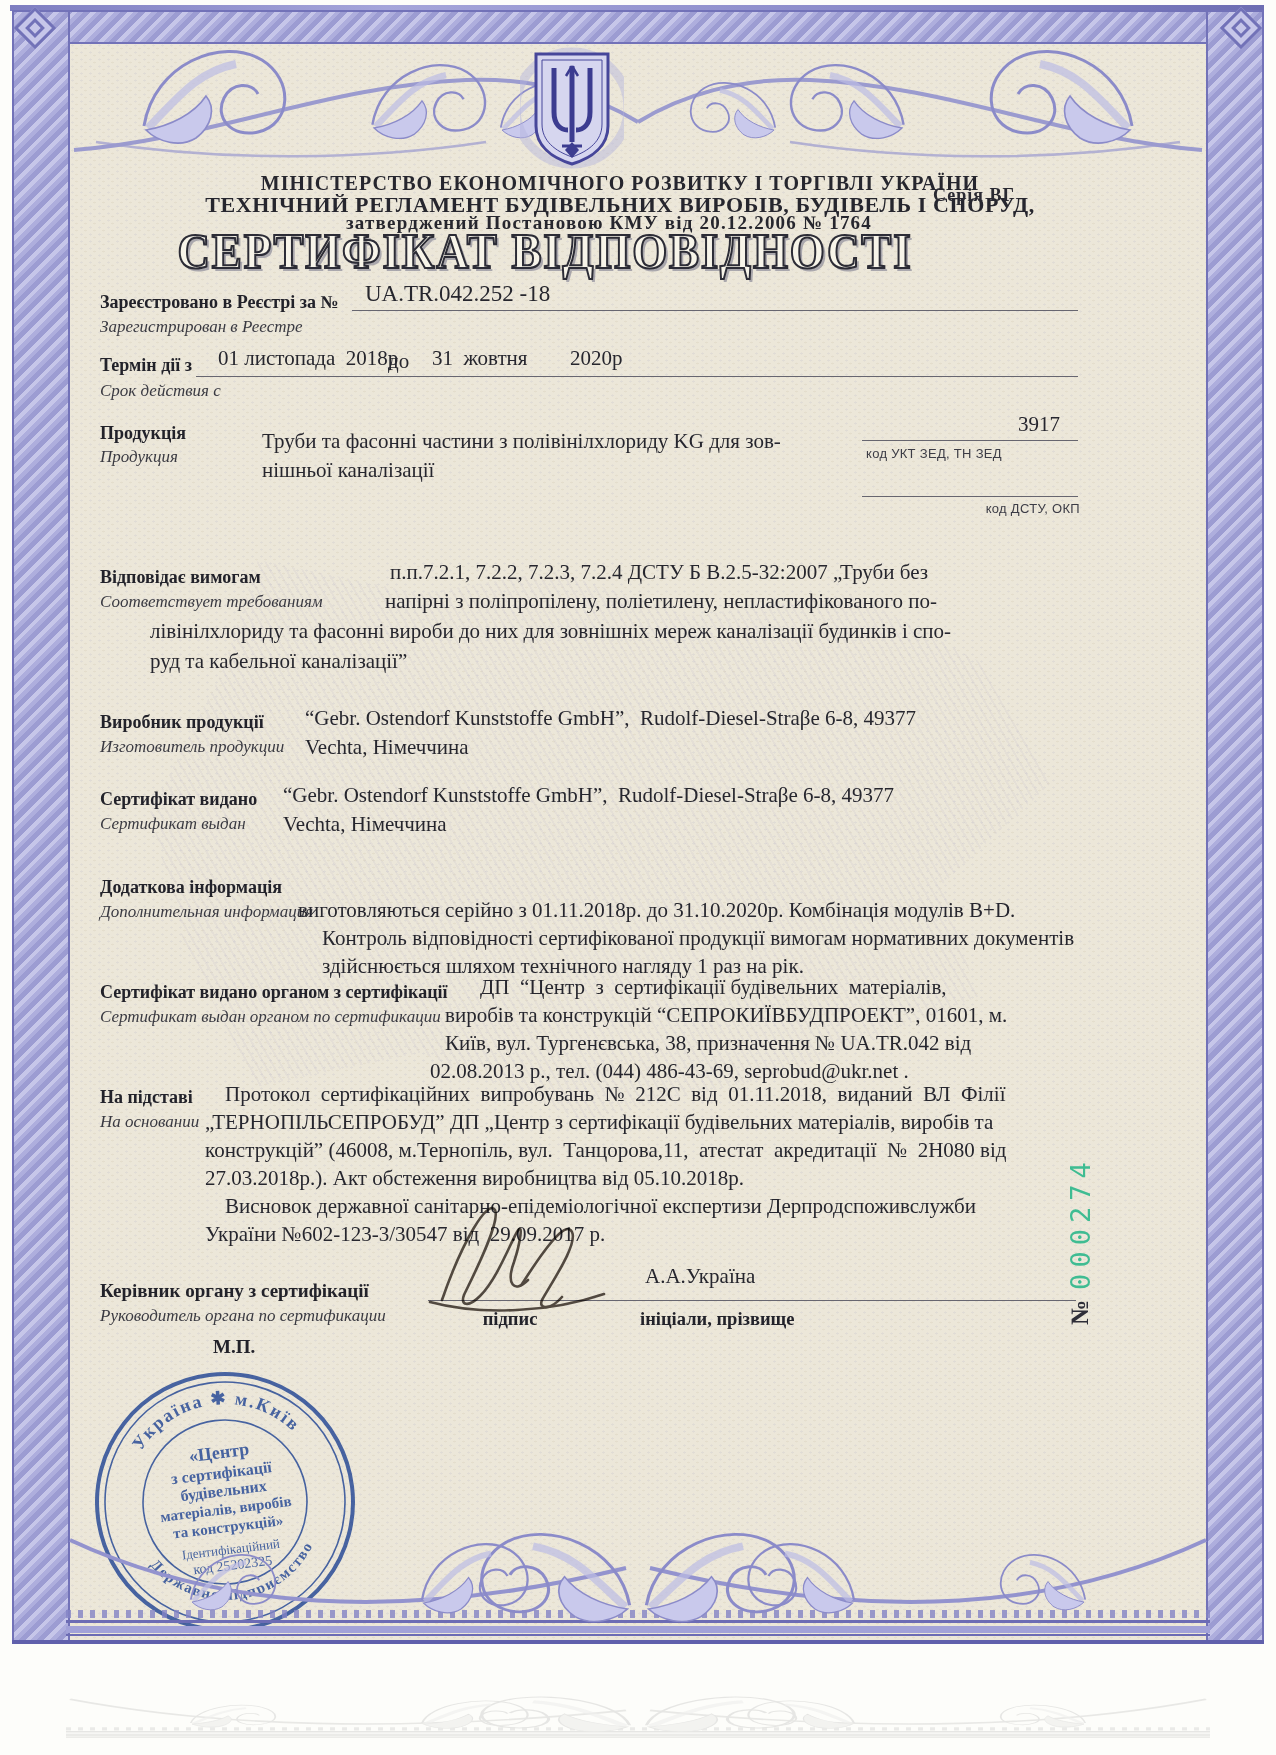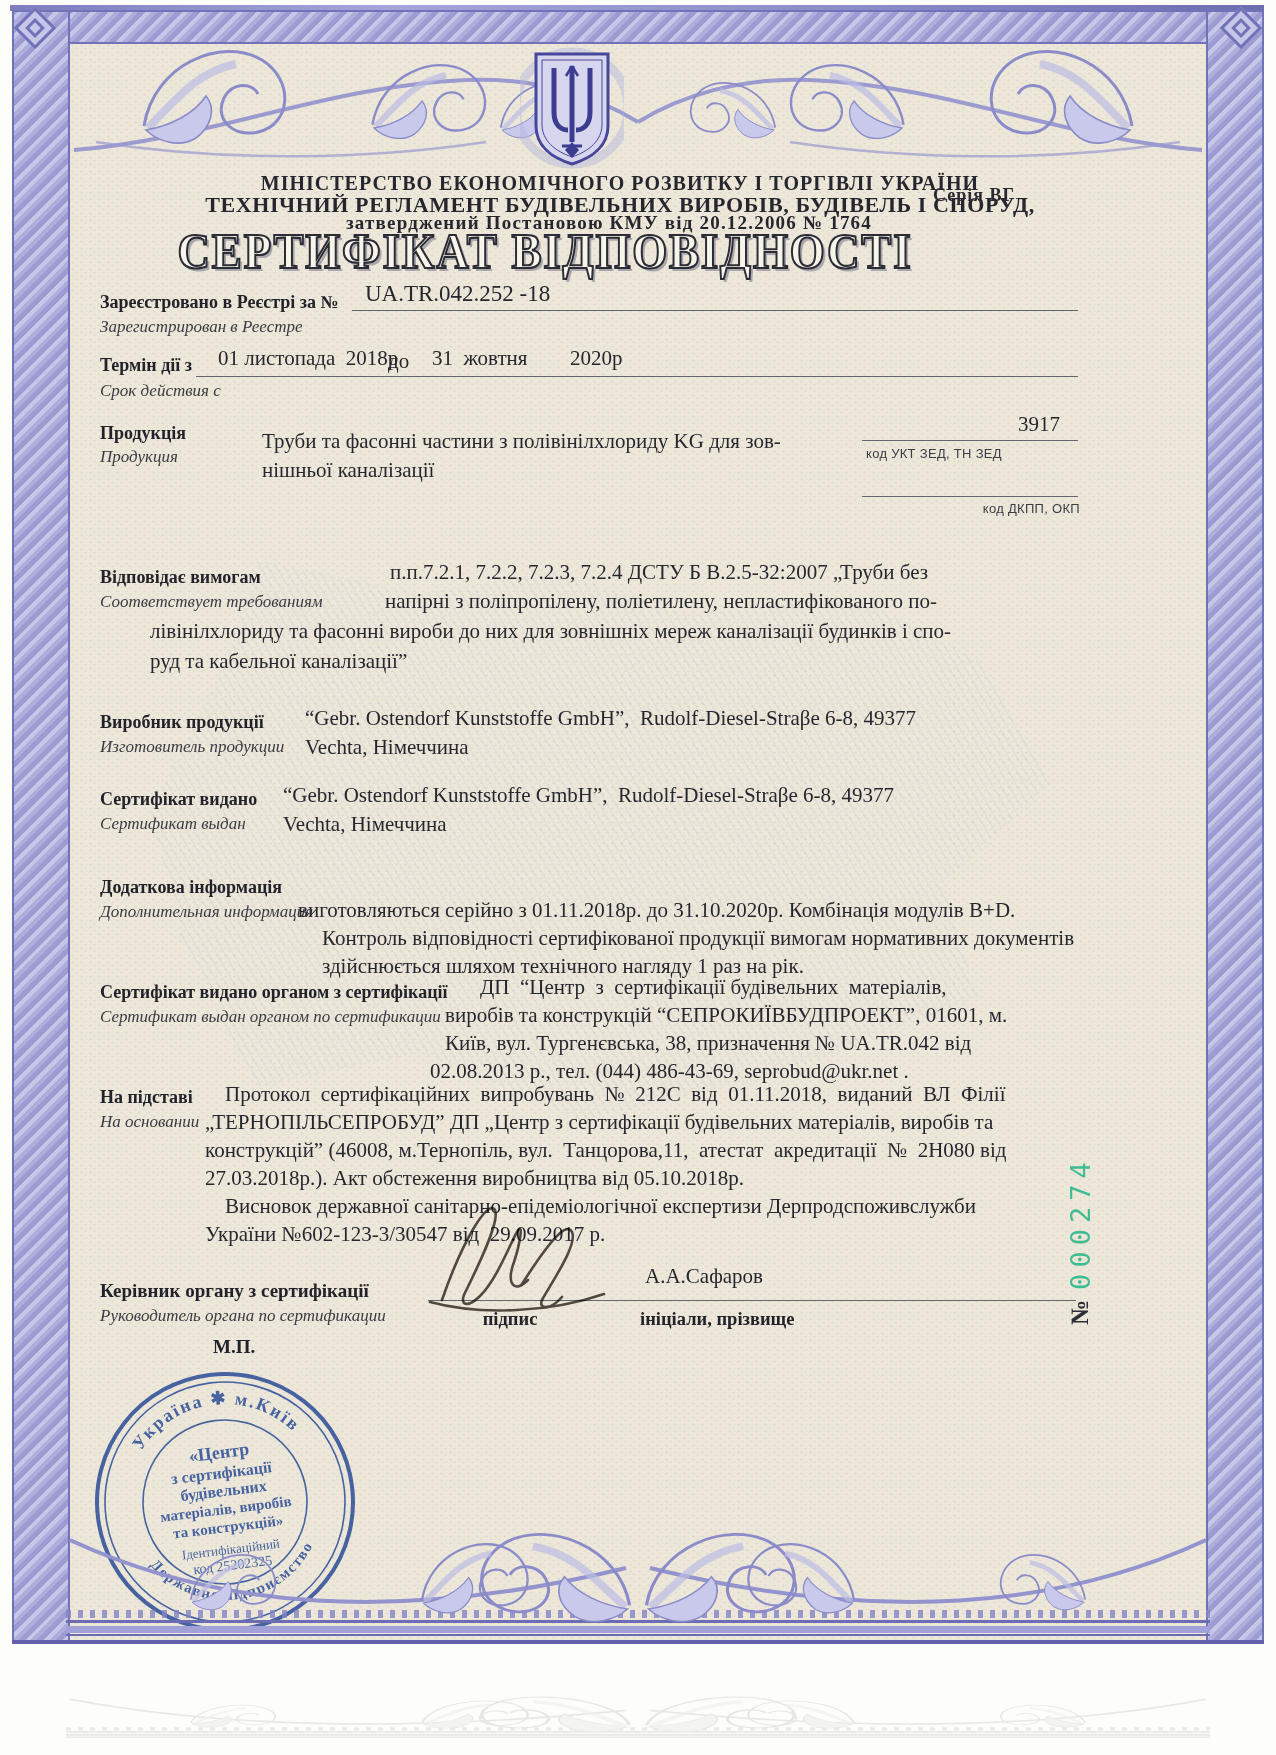--- a/index.html
+++ b/index.html
@@ -140,21 +140,21 @@
   <div class="abs rule" style="left:196px;top:376px;width:882px;"></div>
 
   <div class="abs lbl" style="left:100px;top:423px;">Продукція</div>
   <div class="abs lblru" style="left:100px;top:447px;">Продукция</div>
   <div class="abs val" style="left:262px;top:429px;">Труби та фасонні частини з полівінілхлориду KG для зов-</div>
   <div class="abs val" style="left:262px;top:458px;">нішньої каналізації</div>
   <div class="abs val" style="left:880px;top:412px;width:180px;text-align:right;">3917</div>
   <div class="abs rule" style="left:862px;top:440px;width:216px;"></div>
   <div class="abs cap" style="left:866px;top:446px;width:214px;">код УКТ ЗЕД, ТН ЗЕД</div>
   <div class="abs rule" style="left:862px;top:496px;width:216px;"></div>
-  <div class="abs cap" style="left:866px;top:501px;width:214px;text-align:right;">код ДКПП, ОКП</div>
+  <div class="abs cap" style="left:866px;top:501px;width:214px;text-align:right;">код ДСТУ, ОКП</div>
 
   <div class="abs lbl" style="left:100px;top:567px;">Відповідає вимогам</div>
   <div class="abs lblru" style="left:100px;top:592px;">Соответствует требованиям</div>
   <div class="abs val" style="left:390px;top:560px;">п.п.7.2.1, 7.2.2, 7.2.3, 7.2.4 ДСТУ Б В.2.5-32:2007 „Труби без</div>
   <div class="abs val" style="left:385px;top:589px;">напірні з поліпропілену, поліетилену, непластифікованого по-</div>
   <div class="abs val" style="left:150px;top:619px;">лівінілхлориду та фасонні вироби до них для зовнішніх мереж каналізації будинків і спо-</div>
   <div class="abs val" style="left:150px;top:649px;">руд та кабельної каналізації”</div>
 
   <div class="abs lbl" style="left:100px;top:712px;">Виробник продукції</div>
   <div class="abs lblru" style="left:100px;top:737px;">Изготовитель продукции</div>
@@ -184,21 +184,21 @@
   <div class="abs val" style="left:225px;top:1082px;">Протокол  сертифікаційних  випробувань  №  212С  від  01.11.2018,  виданий  ВЛ  Філії</div>
   <div class="abs val" style="left:205px;top:1110px;">„ТЕРНОПІЛЬСЕПРОБУД” ДП „Центр з сертифікації будівельних матеріалів, виробів та</div>
   <div class="abs val" style="left:205px;top:1138px;">конструкцій” (46008, м.Тернопіль, вул.  Танцорова,11,  атестат  акредитації  №  2Н080 від</div>
   <div class="abs val" style="left:205px;top:1166px;">27.03.2018р.). Акт обстеження виробництва від 05.10.2018р.</div>
   <div class="abs val" style="left:225px;top:1194px;">Висновок державної санітарно-епідеміологічної експертизи Дерпродспоживслужби</div>
   <div class="abs val" style="left:205px;top:1222px;">України №602-123-3/30547 від  29.09.2017 р.</div>
 
   <div class="abs lbl" style="left:100px;top:1280px;font-size:19px;">Керівник органу з сертифікації</div>
   <div class="abs lblru" style="left:100px;top:1306px;">Руководитель органа по сертификации</div>
   <div class="abs lbl" style="left:213px;top:1336px;font-size:19px;">М.П.</div>
-  <div class="abs val" style="left:645px;top:1264px;">А.А.Сафаров</div>
+  <div class="abs val" style="left:645px;top:1264px;">А.А.Україна</div>
   <div class="abs rule" style="left:428px;top:1300px;width:648px;"></div>
   <div class="abs lbl" style="left:440px;top:1309px;width:140px;text-align:center;font-size:18.5px;">підпис</div>
   <div class="abs lbl" style="left:640px;top:1309px;font-size:18.5px;">ініціали, прізвище</div>
 
   <svg class="abs sig" width="230" height="135" viewBox="0 0 230 135">
     <g fill="none" stroke="#4a423c" stroke-width="2.6" stroke-linecap="round" opacity="0.92">
       <path d="M42,118 C62,60 88,16 95,28 C101,40 72,96 64,113 C60,123 68,126 80,114 C97,97 110,62 117,50 C124,38 120,62 114,80 C106,102 114,112 128,98"></path>
       <path d="M122,102 C152,55 167,40 172,50 C178,62 152,100 142,118 C138,127 150,129 162,115"></path>
       <path d="M30,120 C82,134 152,130 204,112"></path>
     </g>

